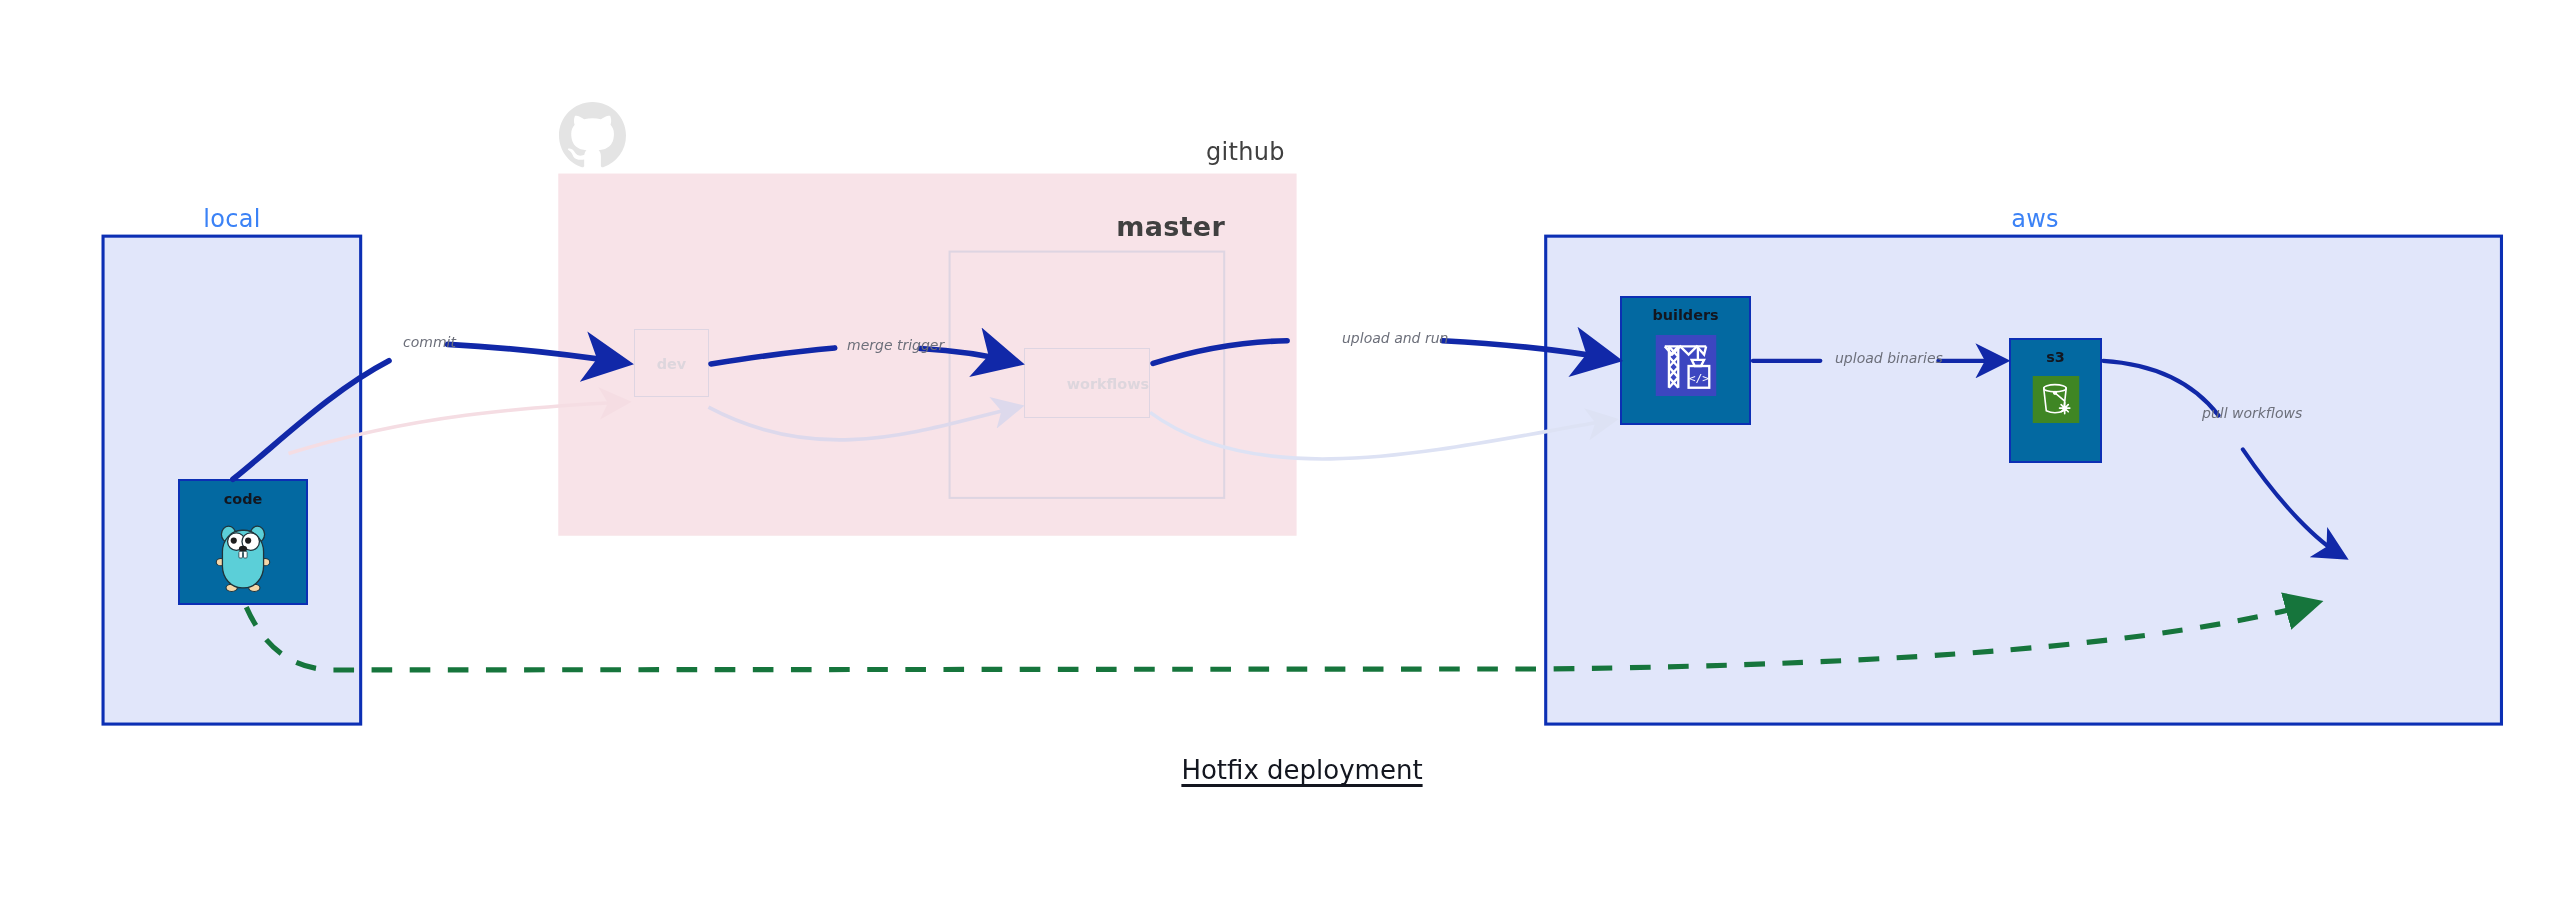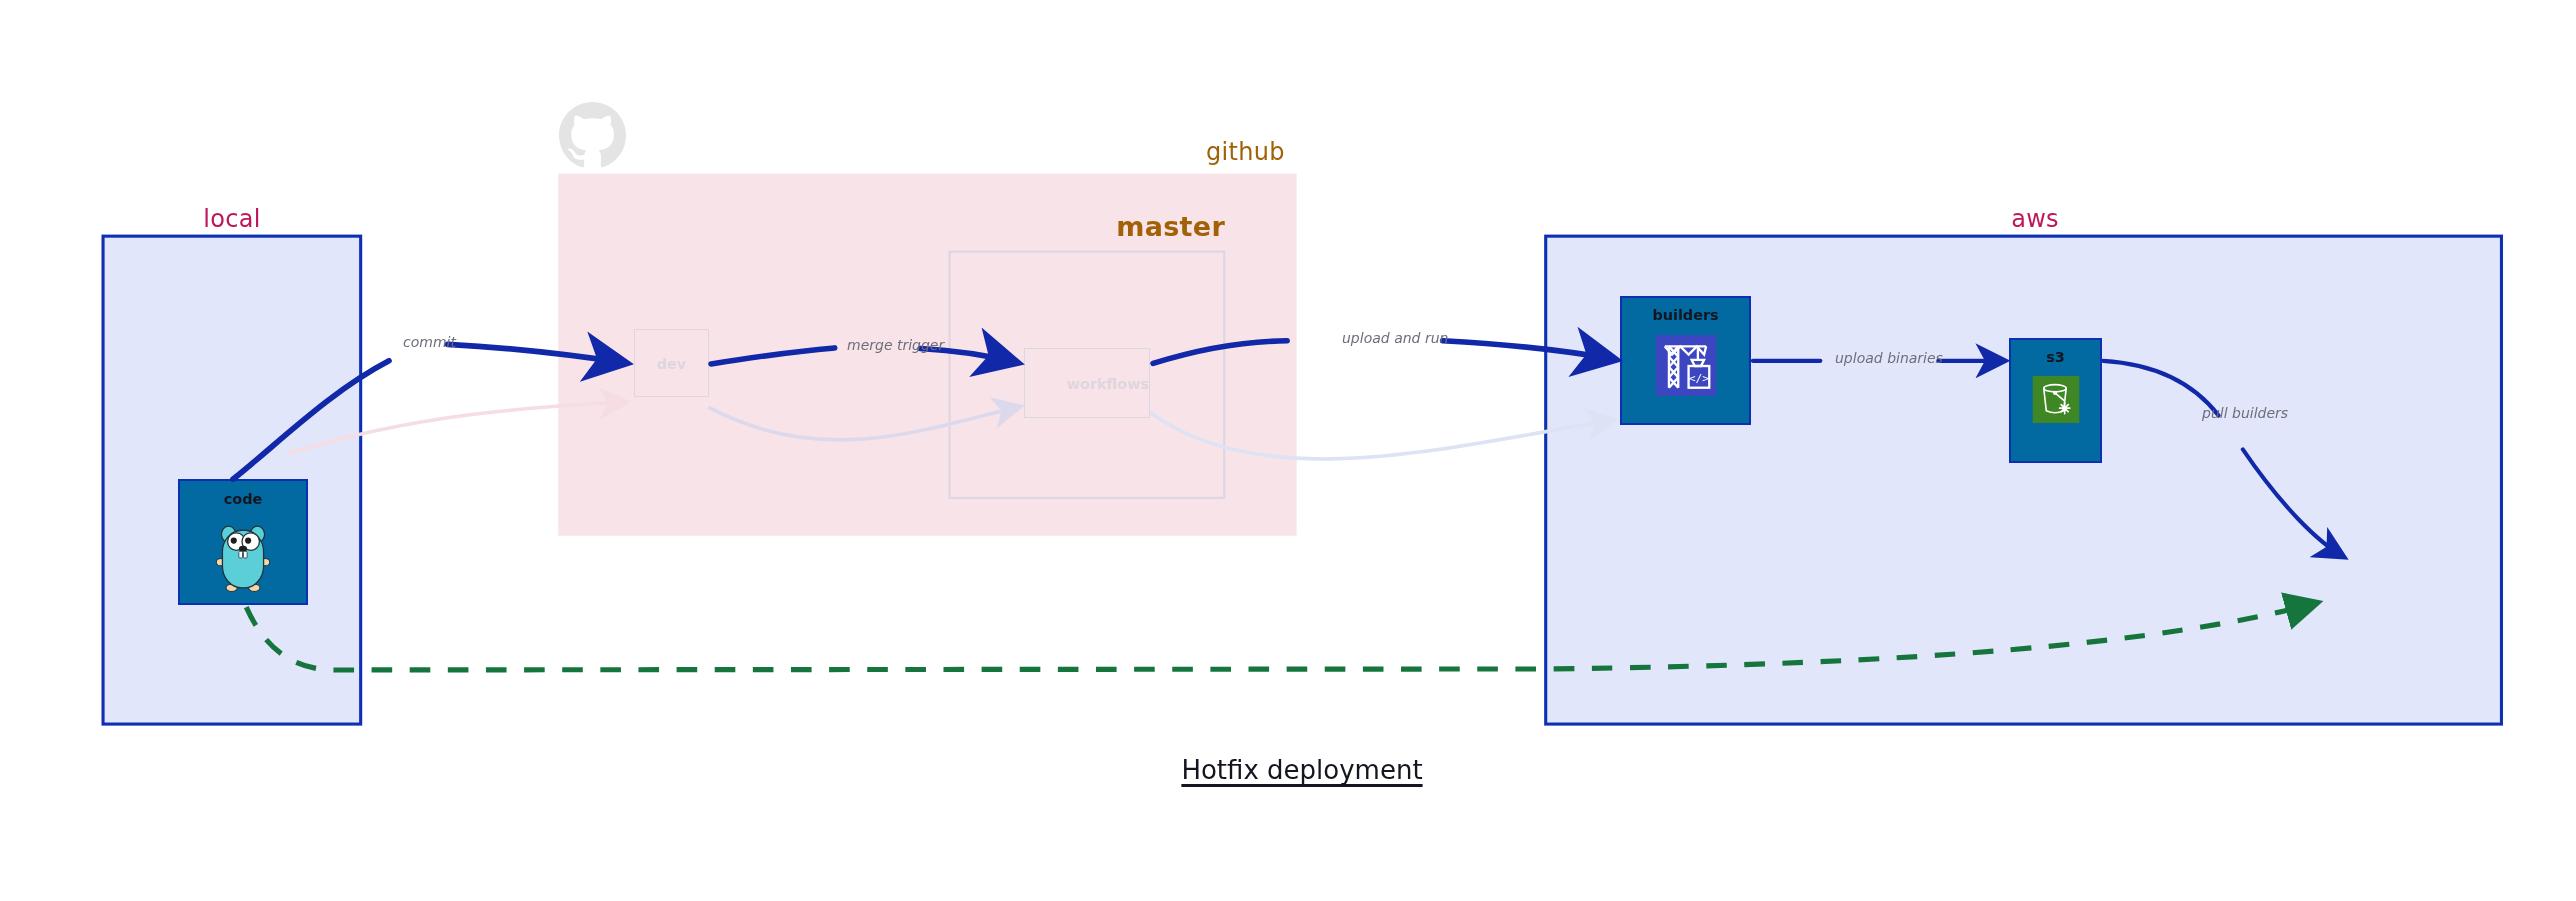--- a/index.html
+++ b/index.html
@@ -5,23 +5,23 @@
   html,body{margin:0;padding:0;background:#ffffff;}
   body{width:2604px;height:902px;position:relative;overflow:hidden;
        font-family:"DejaVu Sans",sans-serif;}
   #stage{position:absolute;left:0;top:0;width:2604px;height:902px;background:#fff;}
 
   svg.layer{position:absolute;left:0;top:0;width:2604px;height:902px;overflow:visible;}
   #edges-faded{z-index:2;}
   #groups{z-index:1;}
   #edges-main{z-index:5;}
 
-  .grp-label{position:absolute;font-size:24px;color:#be185d;letter-spacing:0.3px;
+  .grp-label{position:absolute;font-size:24px;color:#3b82f6;letter-spacing:0.3px;
              white-space:nowrap;z-index:6;}
-  .grp-label.faded{color:#a16207;}
+  .grp-label.faded{color:#404040;}
 
   .node{position:absolute;box-sizing:border-box;z-index:4;}
   .node .nlabel{position:absolute;left:0;right:0;text-align:center;font-weight:bold;
                 font-size:14.4px;color:#13161f;white-space:nowrap;}
   .node.faded .nlabel{color:#ddd6dd;}
   .node .nicon{position:absolute;left:50%;transform:translateX(-50%);}
 
   .solid-node{background:#0369a1;border:2.6px solid #0c2fb4;text-decoration:underline;}
   .faded-node{background:transparent;border:1.5px solid #ded5e2;}
 
@@ -199,18 +199,18 @@
   </svg>
 
   <div class="elabel" style="left:393px;top:334px;">commit</div>
 
   <div class="elabel" style="left:837px;top:337px;">merge trigger</div>
 
   <div class="elabel" style="left:1332px;top:330px;">upload and run</div>
 
   <div class="elabel" style="left:1825px;top:350px;">upload binaries</div>
 
-  <div class="elabel" style="left:2192px;top:405px;">pull builders</div>
+  <div class="elabel" style="left:2192px;top:405px;">pull workflows</div>
 
   <div id="title" style="left:0;top:755px;width:2604px;text-align:center;">Hotfix deployment</div>
 
 </div>
 
 
 </body></html>

